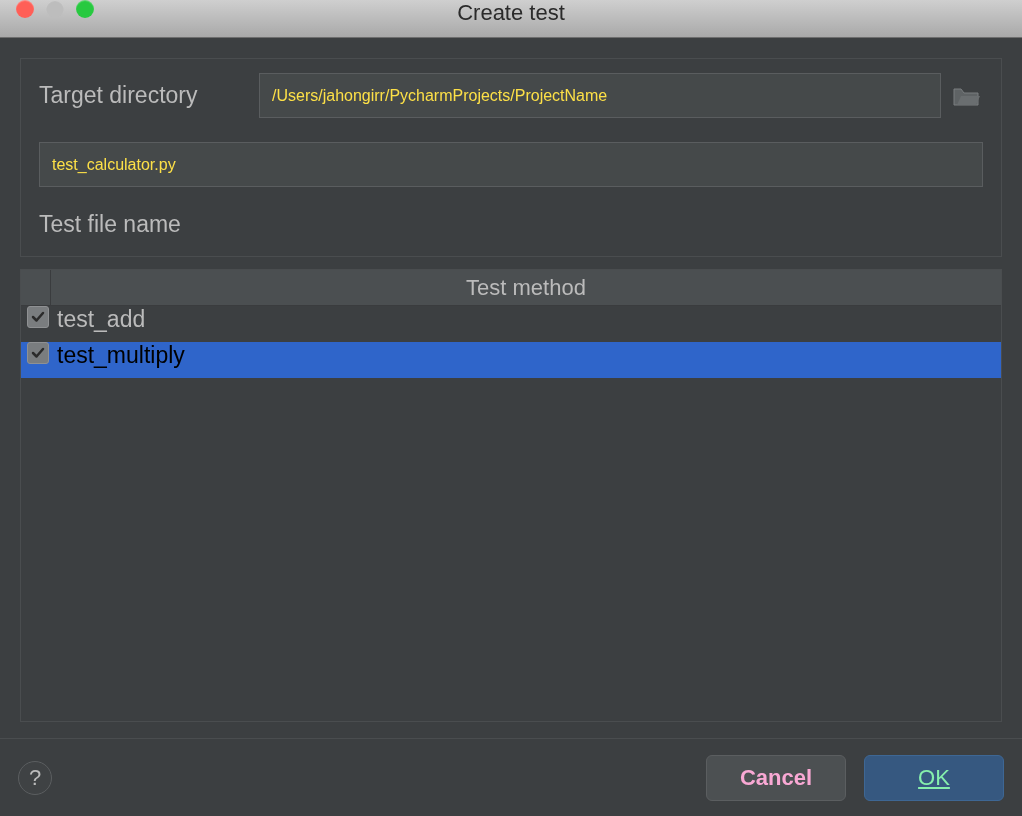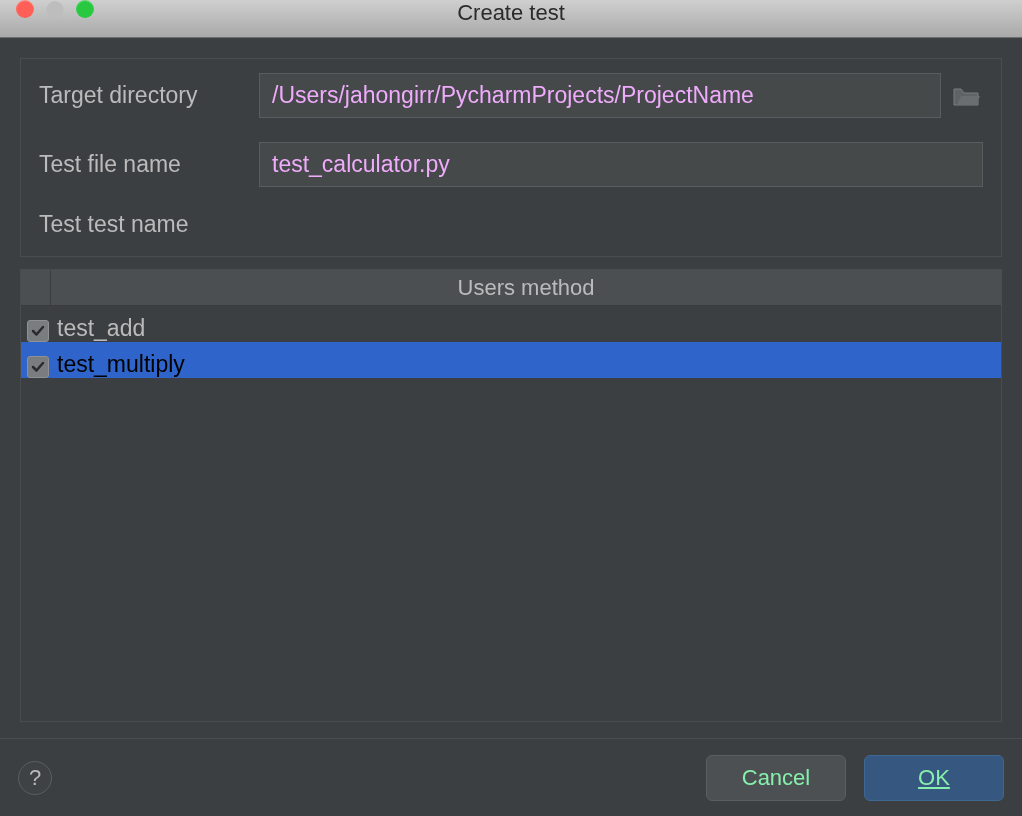--- a/index.html
+++ b/index.html
@@ -37,22 +37,22 @@
       padding: 14px 18px 18px 18px;
     }
     .form-row { display: flex; align-items: center; margin-bottom: 24px; }
     .form-row:last-child { margin-bottom: 0; }
     .form-label { width: 220px; font-size: 23px; color: #bbbbbb; }
     .textfield {
       flex: 1;
       height: 45px;
       background: #45494a;
       border: 1px solid #5a5d5f;
-      color: #f0abfc;
-      font-size: 23px;
+      color: #fde047;
+      font-size: 16px;
       padding: 0 12px;
       outline: none;
     }
     .browse-icon {
       width: 34px; height: 45px;
       margin-left: 8px; display: flex; align-items: center; justify-content: center;
     }
     .method-list {
       flex: 1;
       margin-top: 12px;
@@ -64,21 +64,21 @@
     .method-header {
       height: 36px;
       background: #4b4f51;
       border-bottom: 1px solid #3a3c3e;
       display: flex;
     }
     .mh-check { width: 30px; border-right: 1px solid #3a3c3e; }
     .mh-label { flex: 1; text-align: center; font-size: 22px; color: #bbbbbb; line-height: 36px; }
     .method-row {
       height: 36px;
-      display: flex; align-items: flex-end;
+      display: flex; align-items: flex-start;
       padding-left: 6px;
       font-size: 23px;
     }
     .method-row.selected { background: #2f65ca; color: #000000; }
     .method-row .chk {
       width: 22px; height: 22px;
       background: #7a7d7f;
       border: 1px solid #8f9193;
       border-radius: 3px;
       margin-right: 8px;
@@ -100,21 +100,21 @@
     .spacer { flex: 1; }
     .btn {
       height: 46px; min-width: 140px;
       border-radius: 6px;
       border: 1px solid #5b5e60;
       font-size: 22px;
       margin-left: 18px;
       cursor: pointer;
       display: flex; align-items: center; justify-content: center;
     }
-    .btn.cancel { background: #4c5052; color: #86efac; }
+    .btn.cancel { background: #4c5052; color: #f9a8d4; font-weight: bold; }
     .btn.ok     { background: #365880; color: #86efac; border-color: #3e6794; text-decoration: underline; }
   </style>
 </head>
 <body>
 
 <div class="window">
   <div class="titlebar">
     <div class="traffic-lights">
       <div class="tl close"></div>
       <div class="tl min"></div>
@@ -131,33 +131,32 @@
         <input class="textfield" type="text" value="/Users/jahongirr/PycharmProjects/ProjectName" style="">
         <div class="browse-icon">
           <svg width="28" height="22" viewBox="0 0 28 22">
             <path d="M2 4 L9 4 L12 8 L26 8 L26 20 L2 20 Z" fill="#5f6365" stroke="#7a7e80" stroke-width="1"></path>
             <path d="M5 20 L9 11 L28 11 L24 20 Z" fill="#6a6e70"></path>
           </svg>
         </div>
       </div>
 
       <div class="form-row">
-        <div class="form-label">Test file name</div>
         <input class="textfield" type="text" value="test_calculator.py" style="">
       </div>
 
       <div class="form-row" style="margin-bottom:0">
-        <div class="form-label">Test test name</div>
+        <div class="form-label">Test file name</div>
       </div>
     </div>
 
     <div class="method-list">
       <div class="method-header">
         <div class="mh-check"></div>
-        <div class="mh-label">Users method</div>
+        <div class="mh-label">Test method</div>
       </div>
       <div id="method-rows">
           <div class="method-row">
             <div class="chk">
               <svg viewBox="0 0 16 16">
                 <path d="M3 8 L6.5 11.5 L13 4" stroke="#2b2b2b" stroke-width="2.5" fill="none" stroke-linecap="round" stroke-linejoin="round"></path>
               </svg>
             </div>
             <span>test_add</span>
           </div>

